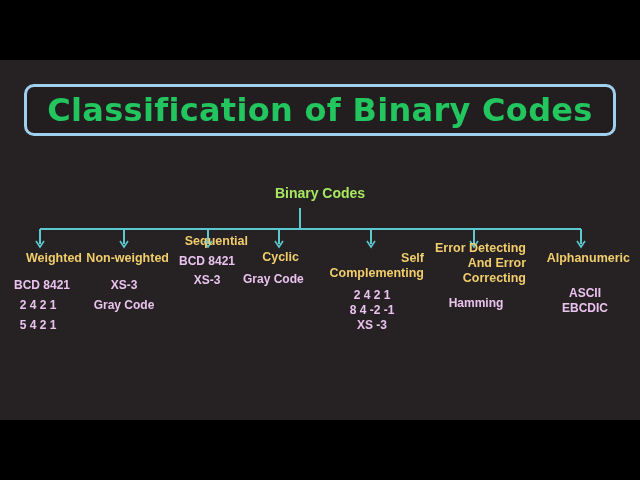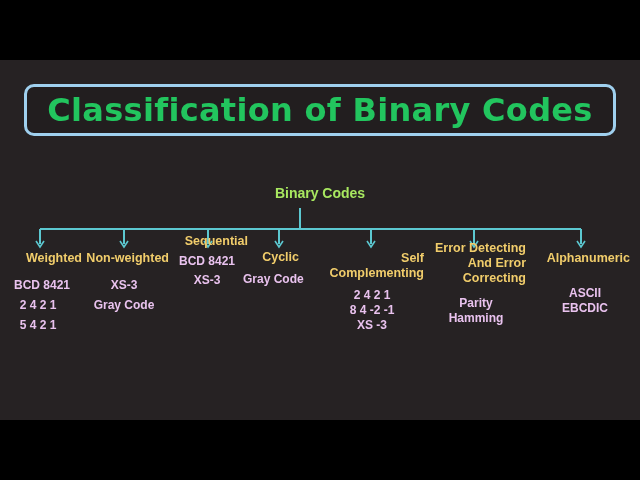--- a/index.html
+++ b/index.html
@@ -92,21 +92,20 @@
       <div class="item">8 4 -2 -1</div>
       <div class="item">XS -3</div>
     </div>
   </div>
 
   <div class="cat" style="left:426px; top:181px; width:100px;">
     <div class="cat-label" style="white-space:normal; width:100px;">
       <span>Error Detecting And Error Correcting</span>
     </div>
     <div class="items" style="margin-top:10px;">
-      <div class="item">Parity</div>
       <div class="item">Hamming</div>
     </div>
   </div>
 
   <div class="cat" style="left:540px; top:191px; width:90px;">
     <div class="cat-label">Alphanumeric</div>
     <div class="items" style="margin-top:20px;">
       <div class="item">ASCII</div>
       <div class="item">EBCDIC</div>
     </div>

